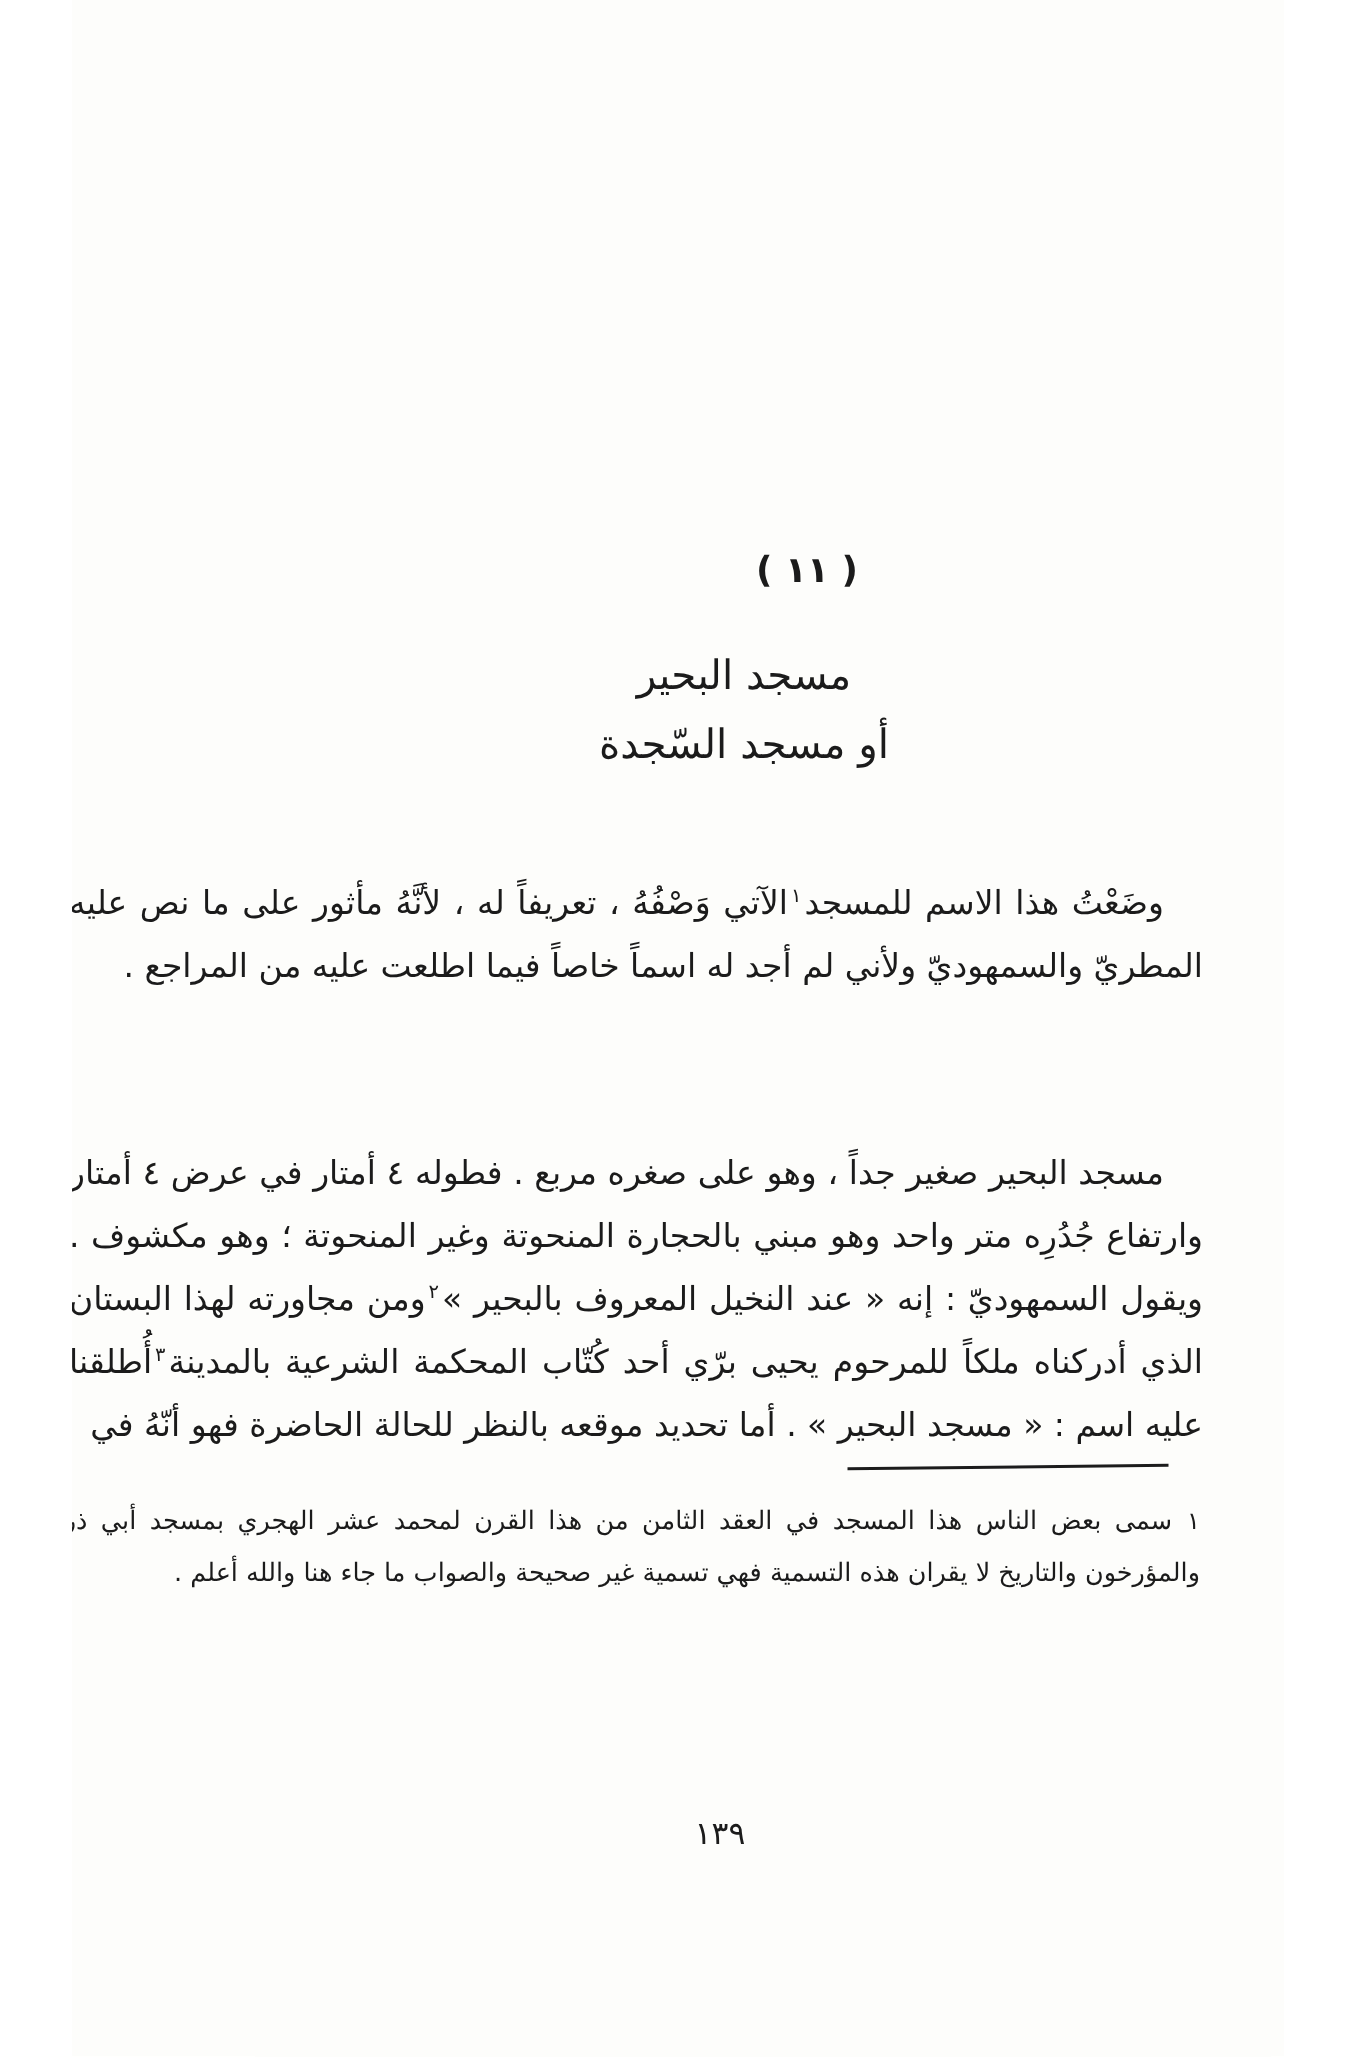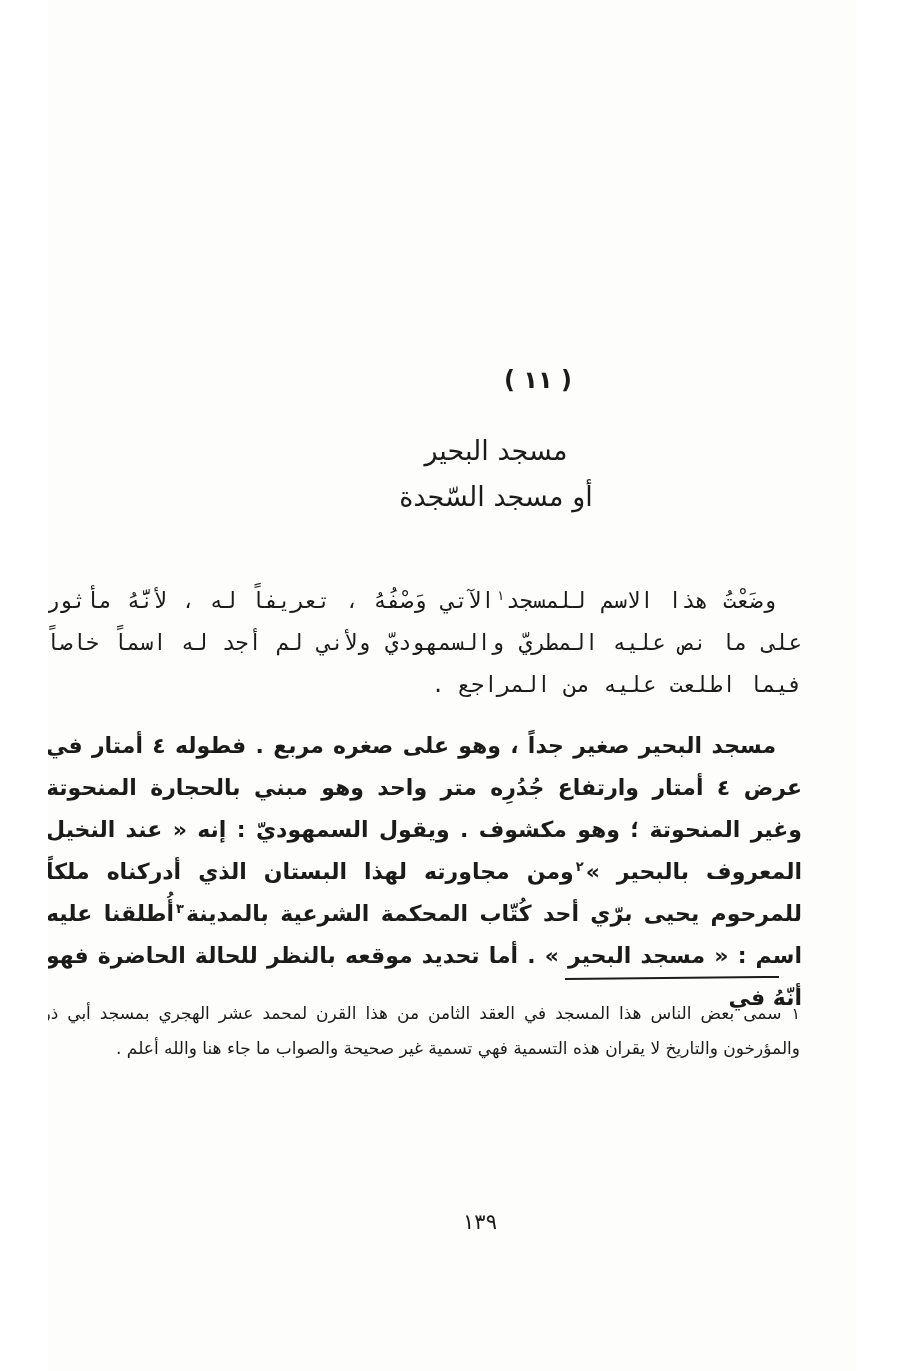--- a/index.html
+++ b/index.html
@@ -45,22 +45,22 @@
   .body-paragraph {
     position: absolute;
     right: 54px;
     width: 756px;
     direction: rtl;
     text-align: justify;
     font-size: 22px;
     line-height: 42px;
     text-indent: 26px;
   }
-  .paragraph-1 { top: 560px; font-family: Liberation Mono, monospace; }
-  .paragraph-2 { top: 703px; font-weight: bold; }
+  .paragraph-1 { top: 560px; }
+  .paragraph-2 { top: 740px; }
   sup.fn-ref {
     font-size: 13px;
     line-height: 0;
     vertical-align: super;
     margin: 0 2px;
   }
   .footnote-divider {
     position: absolute;
     top: 977px;
     right: 77px;

